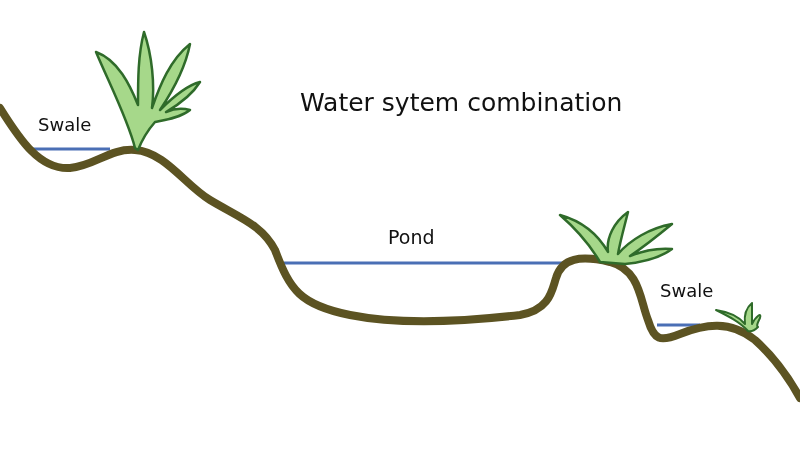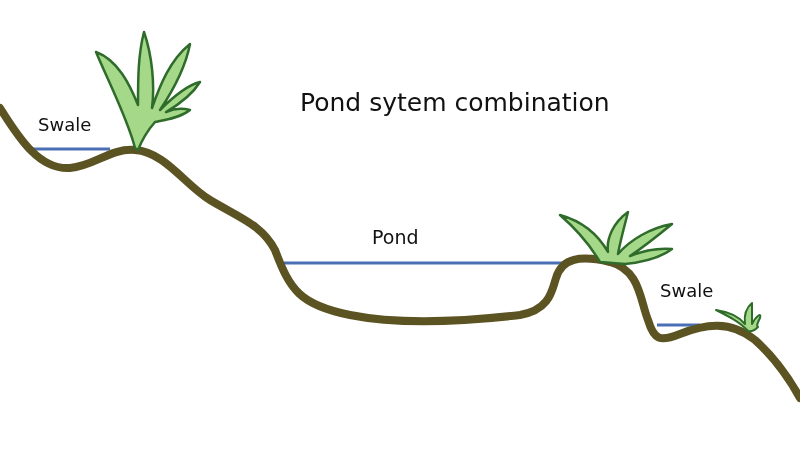--- a/index.html
+++ b/index.html
@@ -2,21 +2,21 @@
 <html><head>
 <meta charset="utf-8">
 <style>
   html, body { margin: 0; padding: 0; background: #ffffff; }
   body { width: 800px; height: 456px; position: relative; overflow: hidden;
          font-family: "DejaVu Sans", sans-serif; }
   #diagram { position: absolute; left: 0; top: 0; width: 800px; height: 456px; }
   .label { position: absolute; color: #111; white-space: nowrap; }
   #title { left: 300px; top: 88px; font-size: 25px; }
   #swale1 { left: 38px; top: 114px; font-size: 18px; }
-  #pond { left: 372px; top: 226px; font-size: 19px; }
+  #pond { left: 388px; top: 226px; font-size: 19px; }
   #swale2 { left: 660px; top: 280px; font-size: 18px; }
 </style>
 </head>
 <body>
 
 <svg id="diagram" viewBox="0 0 800 456">
 
   <line x1="30" y1="149" x2="110" y2="149" stroke="#4a6fb5" stroke-width="3"></line>
   <line x1="284" y1="263" x2="570" y2="263" stroke="#4a6fb5" stroke-width="3"></line>
   <line x1="657" y1="325" x2="700" y2="325" stroke="#4a6fb5" stroke-width="3"></line>
@@ -67,16 +67,16 @@
              C 740 322, 728 316, 716 310
              C 730 312, 740 318, 745 324
              C 744 316, 746 308, 752 303
              C 752 312, 752 318, 752 324
              C 756 316, 762 312, 760 318
              C 758 322, 756 326, 758 327
              C 755 330, 752 332, 748 331 Z"></path>
   </g>
 </svg>
 
-<div id="title" class="label">Pond sytem combination</div>
+<div id="title" class="label">Water sytem combination</div>
 <div id="swale1" class="label">Swale</div>
 <div id="pond" class="label">Pond</div>
 <div id="swale2" class="label">Swale</div>
 
 </body></html>

